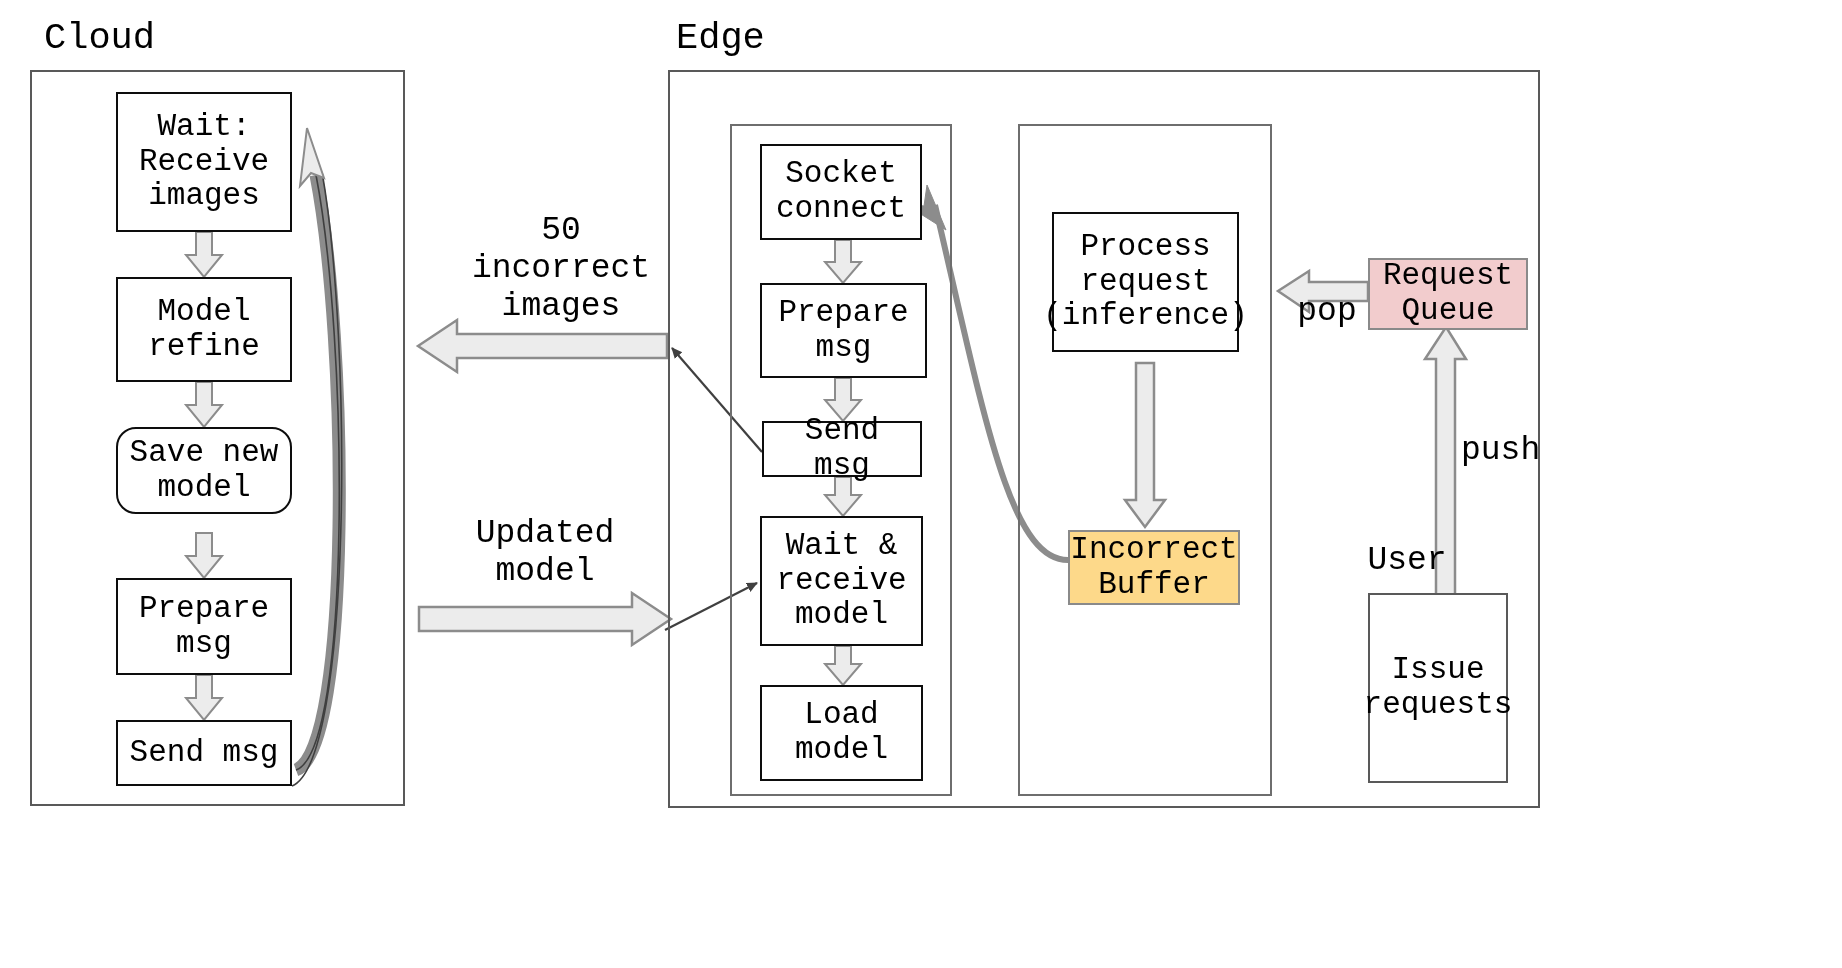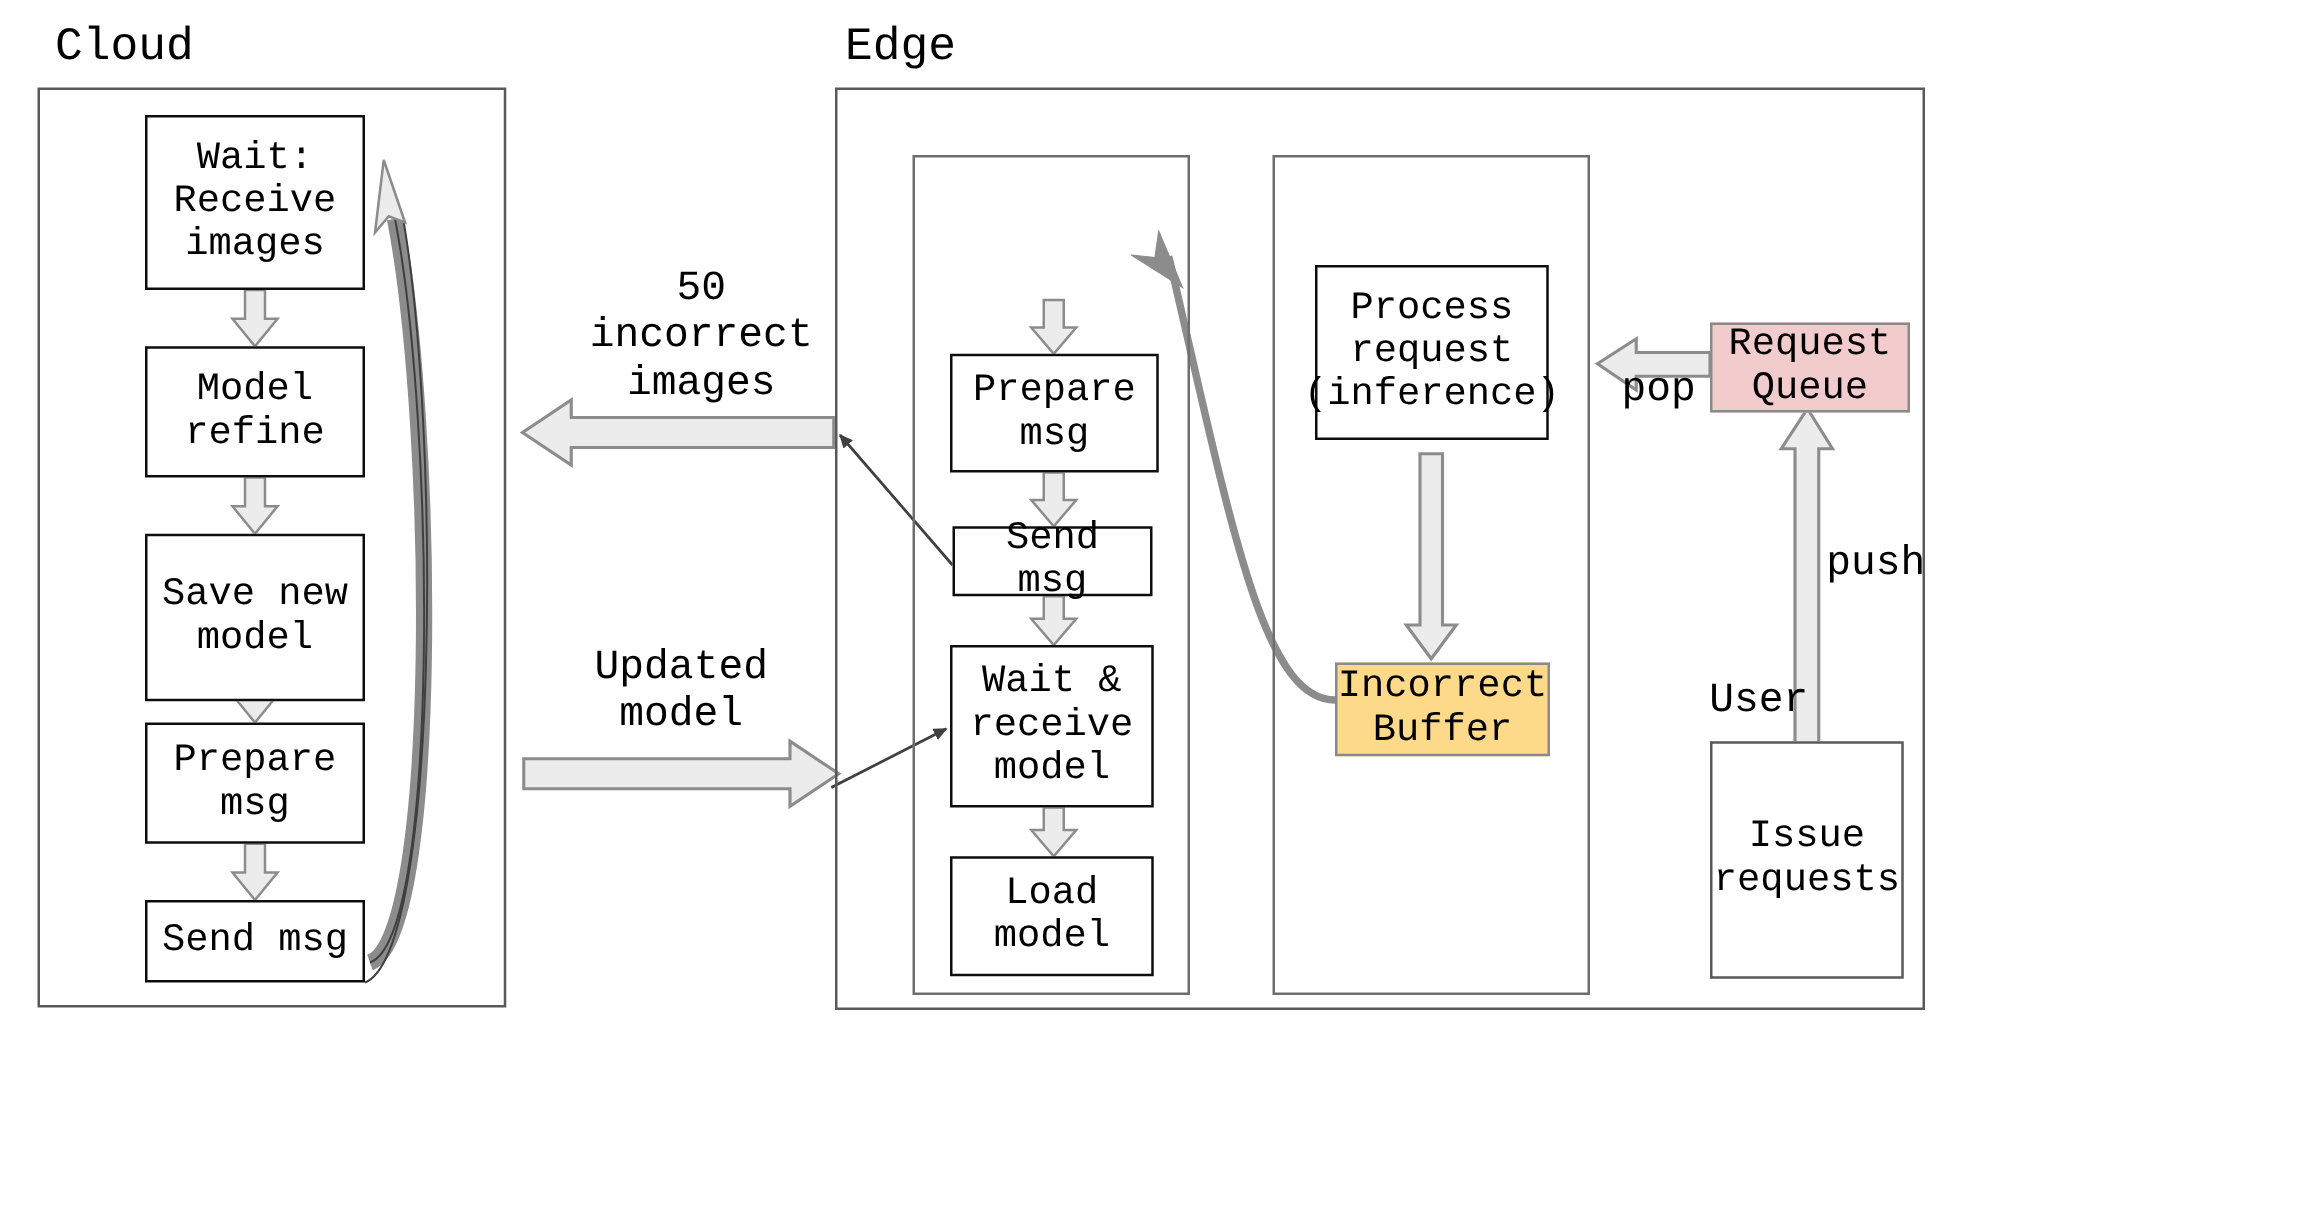--- a/index.html
+++ b/index.html
@@ -107,37 +107,39 @@
   </svg>
 
   <div class="grouplabel" style="left:44px;top:20px;">Cloud</div>
   <div class="container" style="left:30px;top:70px;width:375px;height:736px;"></div>
 
   <div class="node" style="left:116px;top:92px;width:176px;height:140px;white-space:pre-line;">Wait:
 Receive
 images</div>
   <div class="node" style="left:116px;top:277px;width:176px;height:105px;white-space:pre-line;">Model
 refine</div>
-  <div class="node" style="left:116px;top:427px;width:176px;height:134px;white-space:pre-line;">Save new
+  <div class="node" style="left:116px;top:427px;width:176px;height:87px;white-space:pre-line;border-radius:20px;">Save new
 model</div>
   <div class="node" style="left:116px;top:578px;width:176px;height:97px;white-space:pre-line;">Prepare
 msg</div>
   <div class="node" style="left:116px;top:720px;width:176px;height:66px;white-space:pre-line;">Send msg</div>
 
   <div class="freelabel multi" style="left:456px;top:212px;width:210px;white-space:pre-line;">50
 incorrect
 images</div>
   <div class="freelabel multi" style="left:440px;top:515px;width:210px;white-space:pre-line;">Updated
 model</div>
 
   <div class="grouplabel" style="left:676px;top:20px;">Edge</div>
   <div class="container" style="left:668px;top:70px;width:872px;height:738px;"></div>
 
   <div class="subcontainer" style="left:730px;top:124px;width:222px;height:672px;"></div>
 
+  <div class="node" style="left:760px;top:144px;width:162px;height:96px;white-space:pre-line;">Socket
+connect</div>
   <div class="node" style="left:760px;top:283px;width:167px;height:95px;white-space:pre-line;">Prepare
 msg</div>
   <div class="node" style="left:762px;top:421px;width:160px;height:56px;white-space:pre-line;">Send msg</div>
   <div class="node" style="left:760px;top:516px;width:163px;height:130px;white-space:pre-line;">Wait &amp;
 receive
 model</div>
   <div class="node" style="left:760px;top:685px;width:163px;height:96px;white-space:pre-line;">Load
 model</div>
 
   <div class="subcontainer" style="left:1018px;top:124px;width:254px;height:672px;"></div>
@@ -148,16 +150,16 @@
   <div class="node yellow" style="left:1068px;top:530px;width:172px;height:75px;white-space:pre-line;">Incorrect
 Buffer</div>
 
   <div class="freelabel" style="left:1287px;top:293px;width:80px;">pop</div>
   <div class="node pink" style="left:1368px;top:258px;width:160px;height:72px;white-space:pre-line;">Request
 Queue</div>
 
   <div class="freelabel" style="left:1461px;top:432px;width:110px;text-align:left;">push</div>
   <div class="freelabel" style="left:1367px;top:542px;width:80px;text-align:center;">User</div>
 
-  <div class="node" style="left:1368px;top:593px;width:155px;height:190px;white-space:pre-line;border-color:#595959;border-width:2px;text-align:center;">Issue
+  <div class="node" style="left:1368px;top:593px;width:140px;height:190px;white-space:pre-line;border-color:#595959;border-width:2px;text-align:center;">Issue
 requests</div>
 
 </div>
 
 </body></html>

